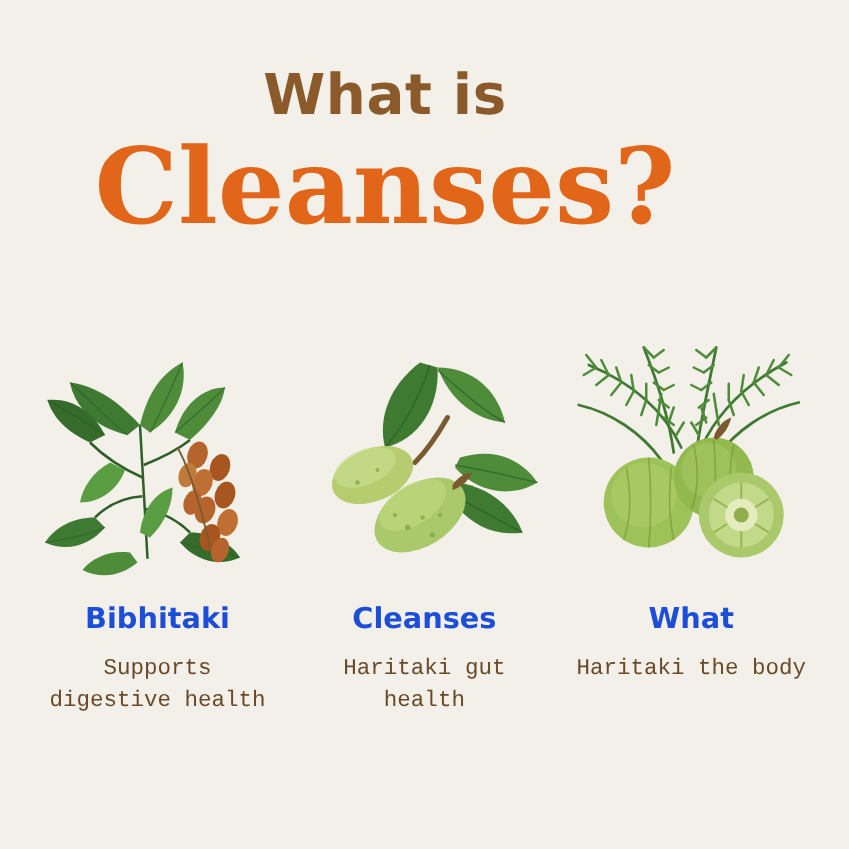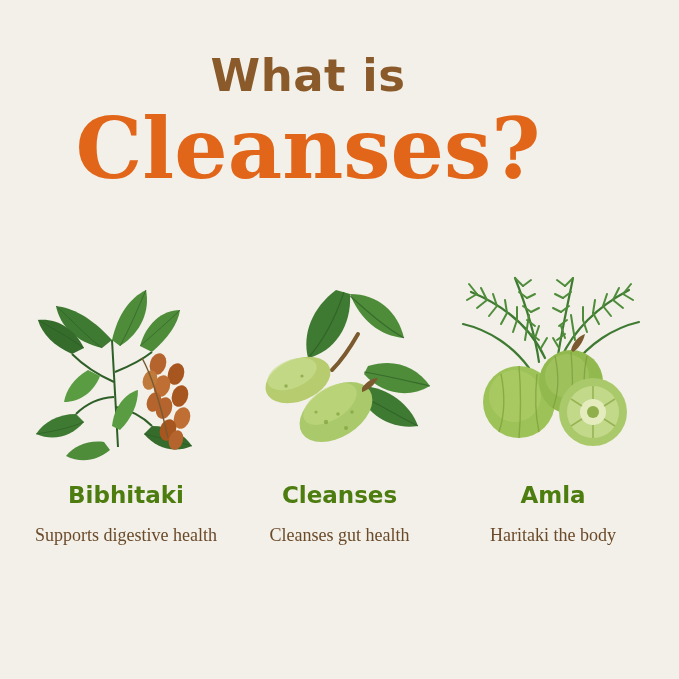--- a/index.html
+++ b/index.html
@@ -70,26 +70,26 @@
     height: 205px;
     position: relative;
   }
   .art svg {
     display: block;
   }
   .col-title {
     font-family: "DejaVu Sans", sans-serif;
     font-weight: bold;
     font-size: 23px;
-    color: #4d7c0f;
+    color: #1d4ed8;
     margin-top: 16px;
     line-height: 1.1;
   }
   .col-desc {
-    font-family: Liberation Serif, serif;
+    font-family: Liberation Mono, monospace;
     font-size: 18px;
     color: #6b4a2a;
     margin-top: 14px;
     line-height: 1.45;
     max-width: 190px;
   }
 </style>
 </head>
 <body>
 
@@ -192,21 +192,21 @@
               <circle cx="76" cy="150" r="1.6"></circle>
               <circle cx="112" cy="150" r="1.7"></circle>
               <circle cx="46" cy="124" r="1.8"></circle>
               <circle cx="62" cy="114" r="1.6"></circle>
             </g>
             <path d="M122 126 C126 120 132 116 138 116 C134 124 128 128 122 130 Z" fill="#7a5a2e"></path>
           </g>
         </svg>
       </div>
       <div class="col-title">Cleanses</div>
-      <div class="col-desc">Cleanses gut health</div>
+      <div class="col-desc">Haritaki gut health</div>
     </div>
 
     <div class="col">
       <div class="art">
         <svg width="200" height="205" viewBox="0 0 200 205" xmlns="http://www.w3.org/2000/svg">
 
           <g stroke="#3f7a32" stroke-width="2.2" fill="none" stroke-linecap="round">
             <path d="M18 30 C52 44 78 66 92 96"></path>
             <path d="M62 16 C74 46 82 72 86 100"></path>
             <path d="M120 16 C114 46 108 72 104 100"></path>
@@ -291,18 +291,18 @@
               <path d="M140 137 L140 124"></path>
               <path d="M151 144 L162 137"></path>
               <path d="M151 157 L162 164"></path>
               <path d="M140 163 L140 176"></path>
               <path d="M129 157 L118 164"></path>
               <path d="M129 144 L118 137"></path>
             </g>
           </g>
         </svg>
       </div>
-      <div class="col-title">Amla</div>
+      <div class="col-title">What</div>
       <div class="col-desc">Haritaki the body</div>
     </div>
 
   </div>
 </div>
 
 </body></html>

